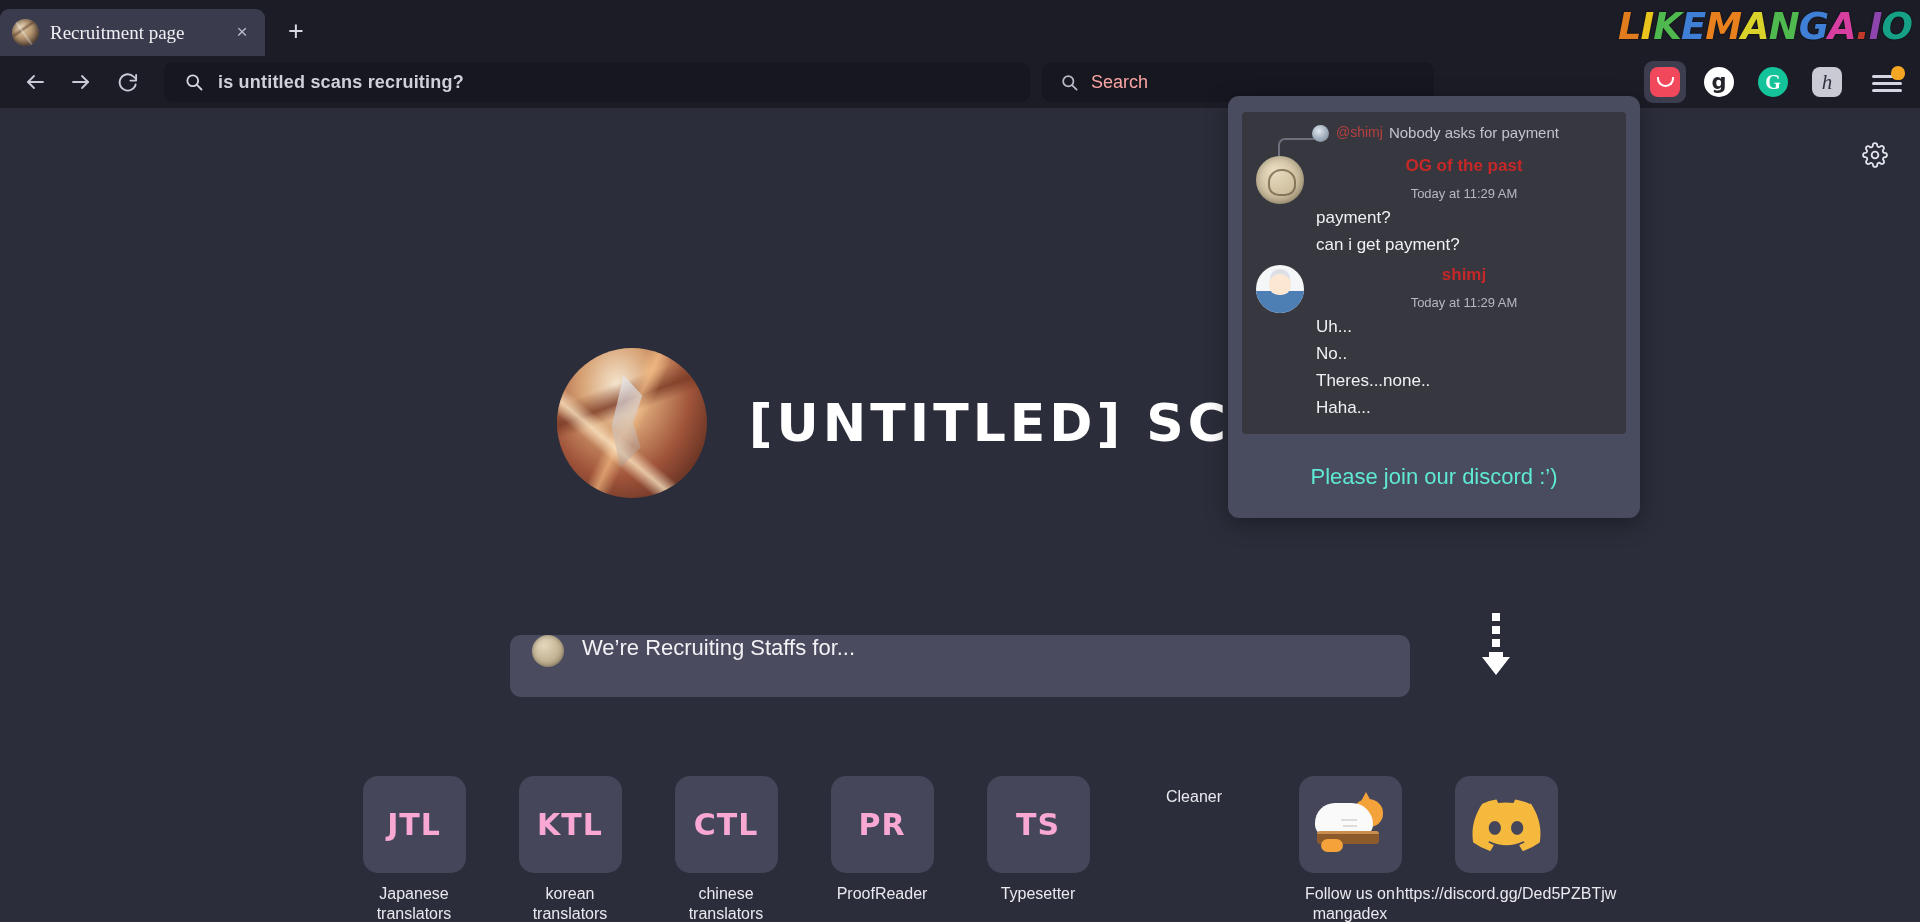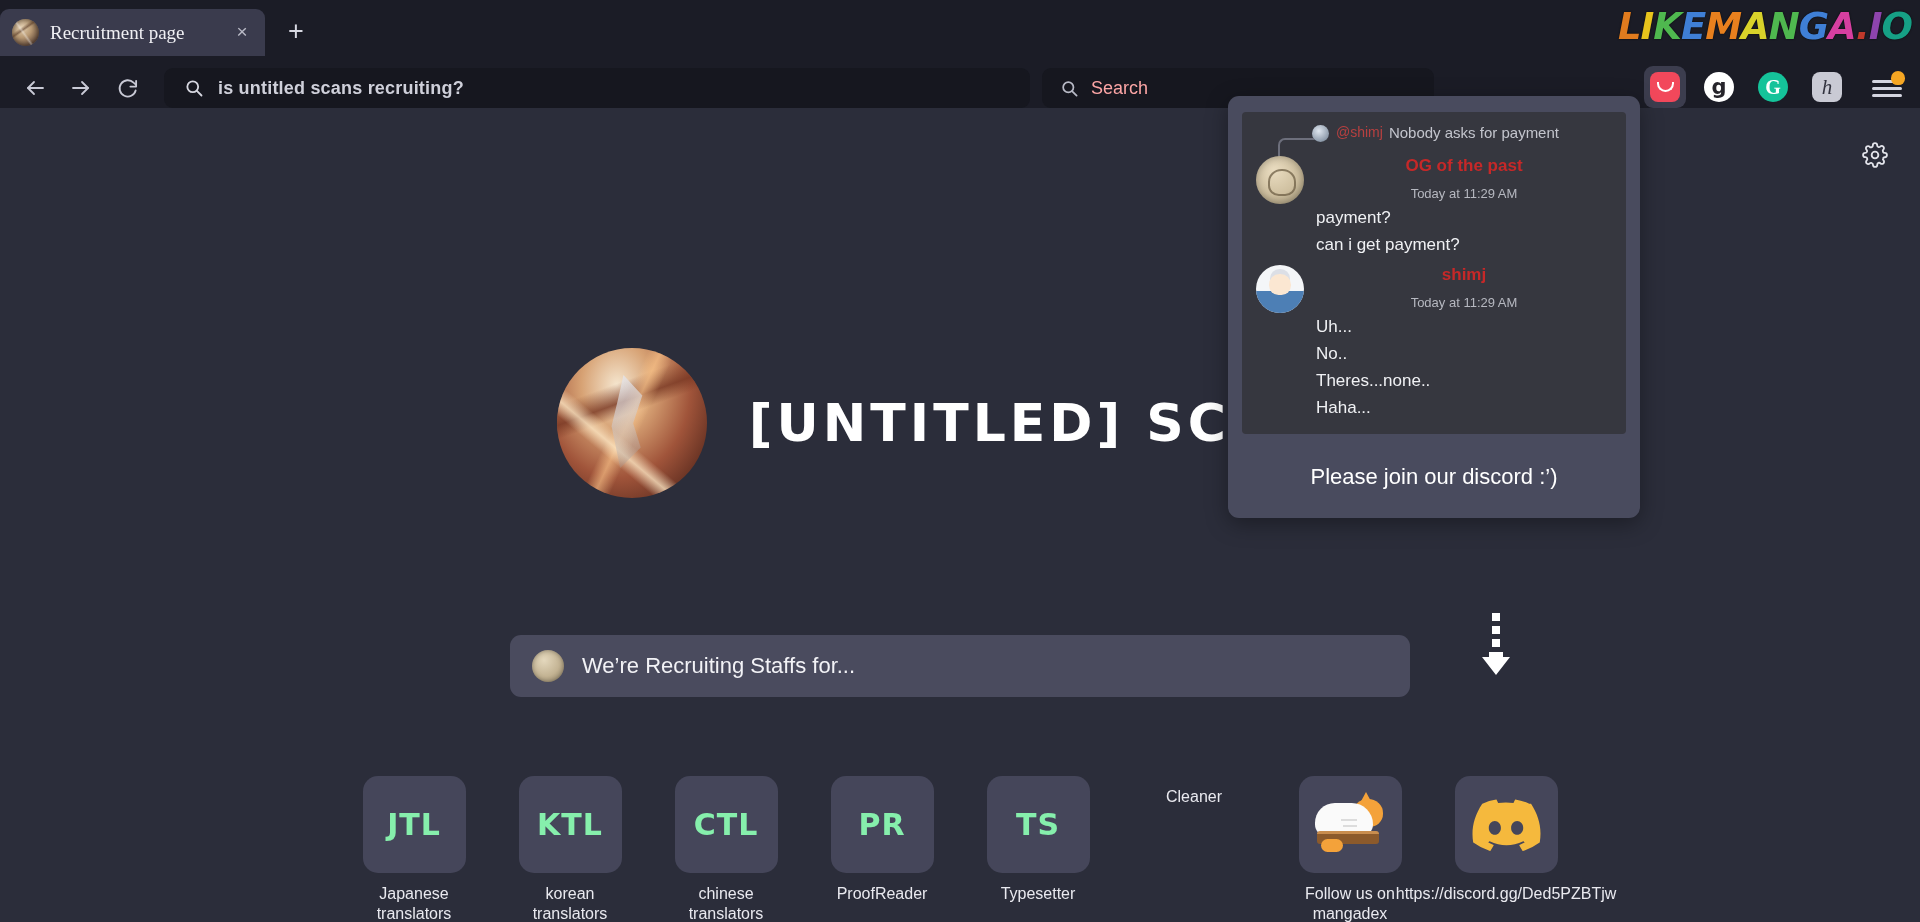--- a/index.html
+++ b/index.html
@@ -54,21 +54,21 @@
   .brandlogo {
     position:absolute; right:8px; top:-2px;
     font-size:37px; font-weight:bold; letter-spacing:-1px;
     font-family:"DejaVu Sans", sans-serif;
     font-style:italic;
     display:flex; align-items:center; height:56px;
   }
   .brandlogo span { text-shadow:0 0 2px rgba(0,0,0,.8); }
 
   .toolbar {
-    height:52px; background:#1b1c26; display:flex; align-items:flex-end;
+    height:52px; background:#1b1c26; display:flex; align-items:center;
     padding:0 12px; gap:0; position:relative;
   }
   .navbtn {
     width:46px; height:40px; display:flex; align-items:center; justify-content:center;
     color:#c9cad6; cursor:pointer;
   }
   .omnibox {
     margin-left:14px; height:40px; width:866px;
     background:#16171f; border-radius:9px;
     display:flex; align-items:center; gap:14px; padding:0 20px;
@@ -150,42 +150,42 @@
     filter:blur(.4px);
   }
   .hero-title {
     color:#ffffff; font-size:52px; font-weight:bold; letter-spacing:4px;
     font-family:"DejaVu Sans", sans-serif; white-space:nowrap;
   }
 
   .recruit-card {
     position:absolute; top:527px; left:510px; width:900px; height:62px;
     background:#4a4b5e; border-radius:11px;
-    display:flex; align-items:center; gap:18px; padding:0 22px;
+    display:flex; gap:18px; padding:0 22px;
   }
   .recruit-avatar {
     width:32px; height:32px; border-radius:50%; flex:none;
     background:radial-gradient(circle at 38% 32%, #e4d8bd 0%, #c3b393 55%, #8d7f63 100%);
     box-shadow:inset 0 0 5px rgba(0,0,0,.35);
   }
   .recruit-text { color:#f2f2f6; font-size:22px; }
 
   .down-arrow {
     position:absolute; top:505px; left:1478px; width:36px; height:72px;
   }
 
   .roles {
     position:absolute; top:668px; left:0; width:100%;
     display:flex; justify-content:center; align-items:flex-start; gap:28px;
   }
   .role { width:128px; display:flex; flex-direction:column; align-items:center; }
   .role-box {
     width:103px; height:97px; border-radius:15px; background:#45465a;
     display:flex; align-items:center; justify-content:center;
-    color:#86efac; font-size:30px; font-weight:bold; letter-spacing:1px;
+    color:#f9a8d4; font-size:30px; font-weight:bold; letter-spacing:1px;
     font-family:"DejaVu Sans", sans-serif;
     cursor:pointer; position:relative; overflow:hidden;
   }
   .role-label {
     margin-top:11px; color:#e9e9ef; font-size:16px; text-align:center; line-height:1.25;
   }
   
   .cat { width:74px; height:60px; position:relative; }
   .cat .body {
     position:absolute; left:2px; top:8px; width:58px; height:34px;
@@ -264,21 +264,21 @@
     background:#fbe7d2; border-radius:50% 50% 45% 45%;
     box-shadow:0 -6px 0 -1px #dcdfe6;
   }
   .dc-body { flex:1; min-width:0; }
   .dc-head { display:flex; align-items:center; gap:10px;flex-direction:column; }
   .dc-name { color:#c62828; font-size:17px; font-weight:bold; }
   .dc-time { color:#b6b8c0; font-size:13px; }
   .dc-line { color:#f0f1f4; font-size:17px; margin-top:7px; }
 
   .dc-join {
-    text-align:center; color:#ffffff; font-size:22px;
+    text-align:center; color:#5eead4; font-size:22px;
     padding:30px 0 28px 0;
   }
 </style>
 </head>
 <body>
 
 <div class="browser">
 
   <div class="tabstrip">
     <div class="tab">

